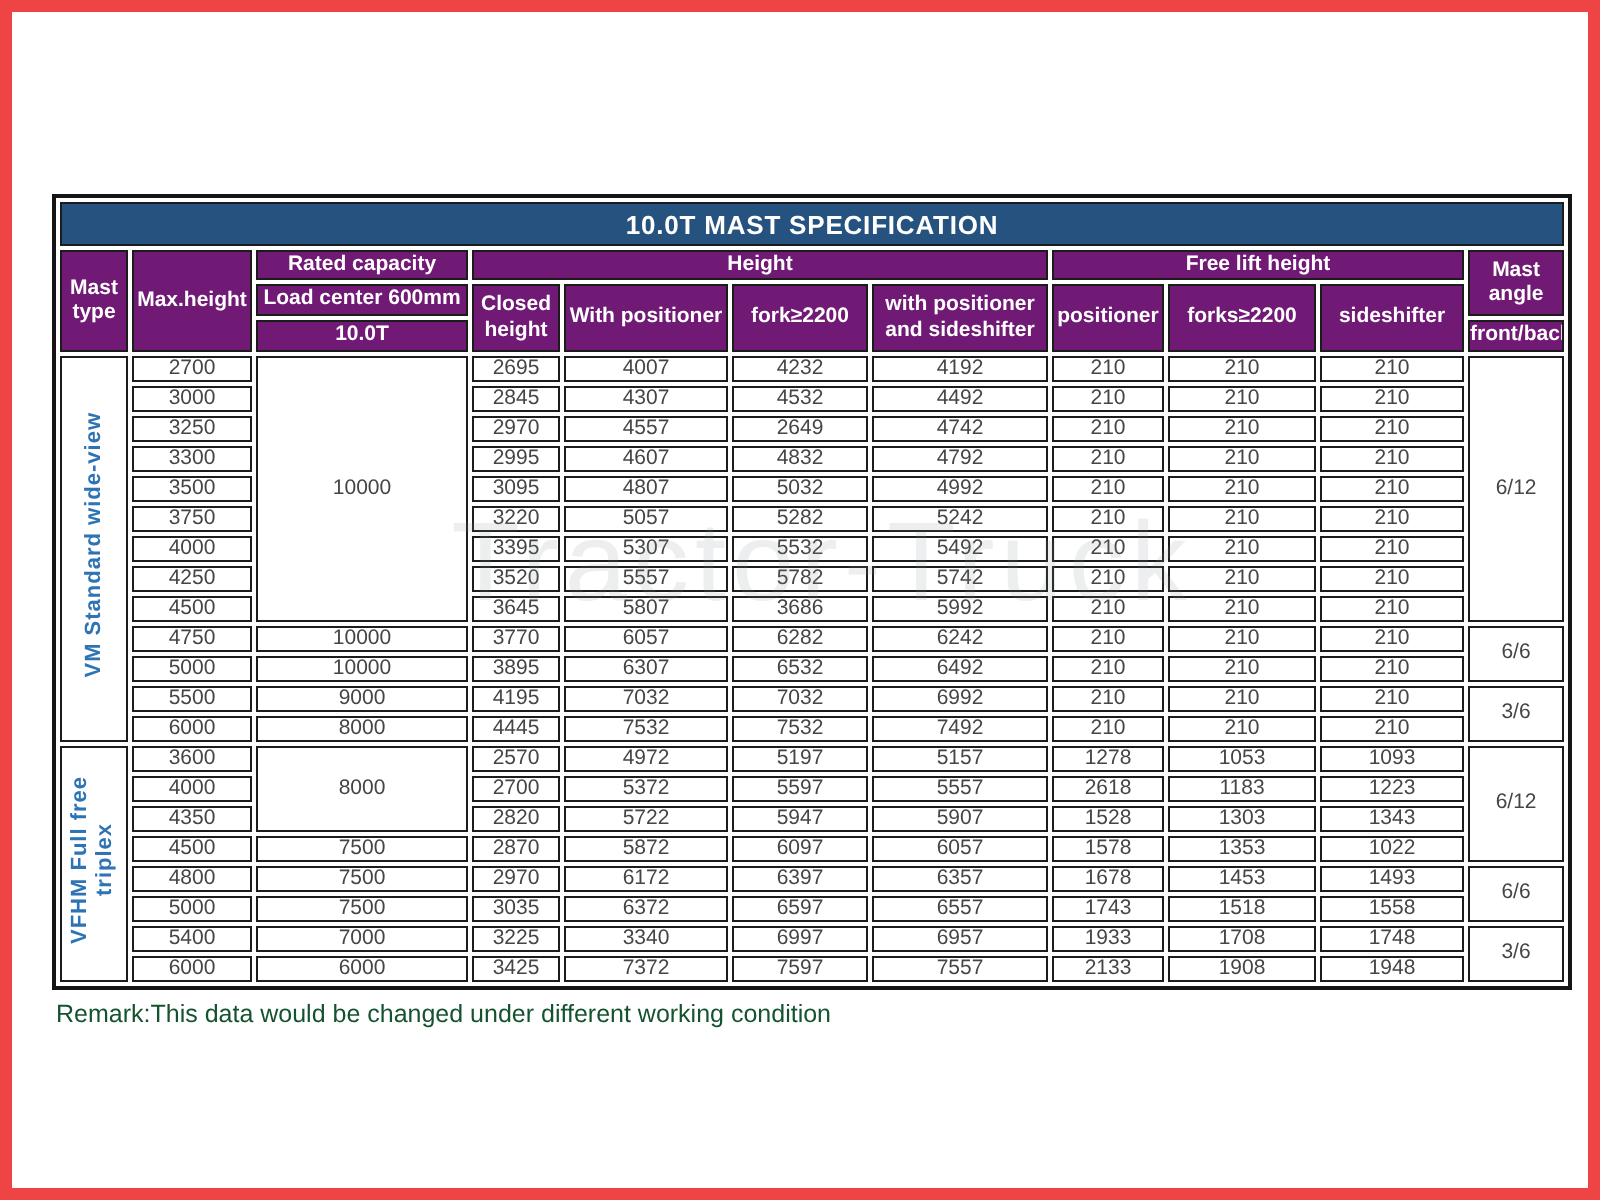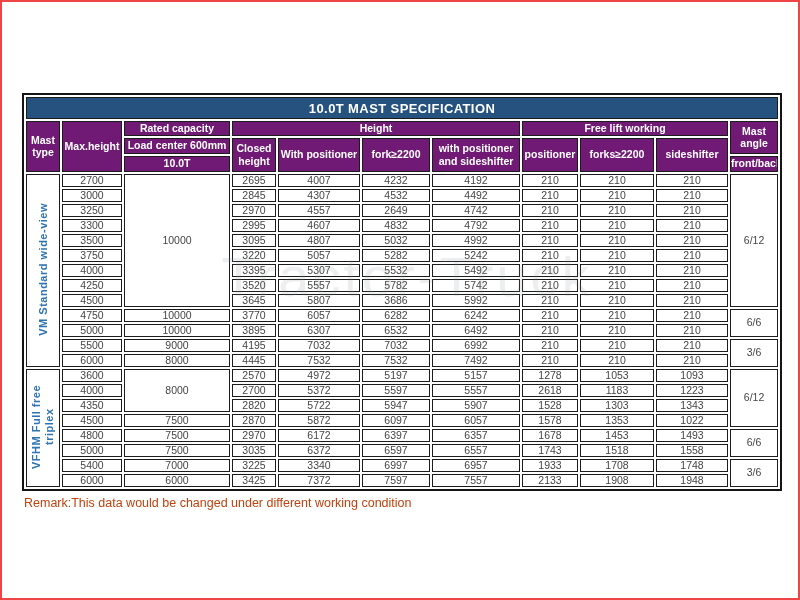--- a/index.html
+++ b/index.html
@@ -7,21 +7,21 @@
     width: 800px; height: 600px;
     background: #ffffff;
     font-family: "Liberation Sans", sans-serif;
     position: relative;
     overflow: hidden;
   }
   .page {
     position: absolute; left: 0; top: 0;
     width: 800px; height: 600px;
     box-sizing: border-box;
-    border: 2px solid #ef4444;
+    border: 6px solid #ef4444;
     background: #ffffff;
   }
   .table-wrap {
     position: absolute;
     left: 20px; top: 91px;
     width: 760px;
     box-sizing: border-box;
     border: 2px solid #141414;
     background: #ffffff;
   }
@@ -79,21 +79,21 @@
     letter-spacing: 0.5px;
     color: #2e74b5;
     line-height: 1.15;
     max-height: 190px;
     white-space: normal;
   }
   .remark {
     position: absolute;
     left: 22px; top: 494px;
     font-size: 12.5px;
-    color: #c2410c;
+    color: #14532d;
   }
   .watermark {
     position: absolute;
     left: 125px; top: 232px;
     width: 560px; height: 85px;
     display: flex; align-items: center; justify-content: center;
     font-size: 56px;
     font-weight: normal;
     letter-spacing: 3px;
     color: #878c91;
@@ -124,21 +124,21 @@
       </colgroup>
       <thead>
         <tr>
           <th colspan="11" class="title-cell">10.0T MAST SPECIFICATION</th>
         </tr>
         <tr class="hrow2">
           <th rowspan="3" class="hdr">Mast type</th>
           <th rowspan="3" class="hdr">Max.height</th>
           <th class="hdr">Rated capacity</th>
           <th colspan="4" class="hdr">Height</th>
-          <th colspan="3" class="hdr">Free lift working</th>
+          <th colspan="3" class="hdr">Free lift height</th>
           <th rowspan="2" class="hdr">Mast angle</th>
         </tr>
         <tr class="hrow3">
           <th class="hdr">Load center 600mm</th>
           <th rowspan="2" class="hdr">Closed height</th>
           <th rowspan="2" class="hdr">With positioner</th>
           <th rowspan="2" class="hdr">fork≥2200</th>
           <th rowspan="2" class="hdr">with positioner and sideshifter</th>
           <th rowspan="2" class="hdr">positioner</th>
           <th rowspan="2" class="hdr">forks≥2200</th>

